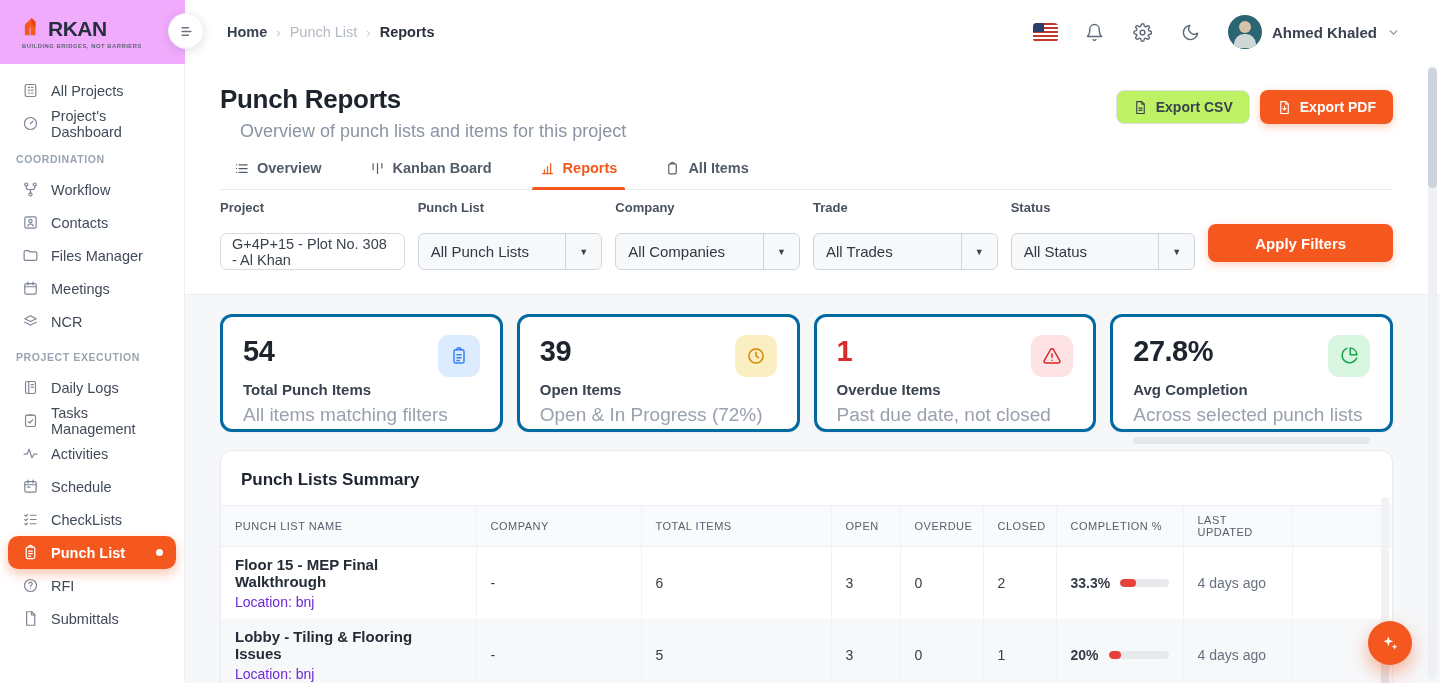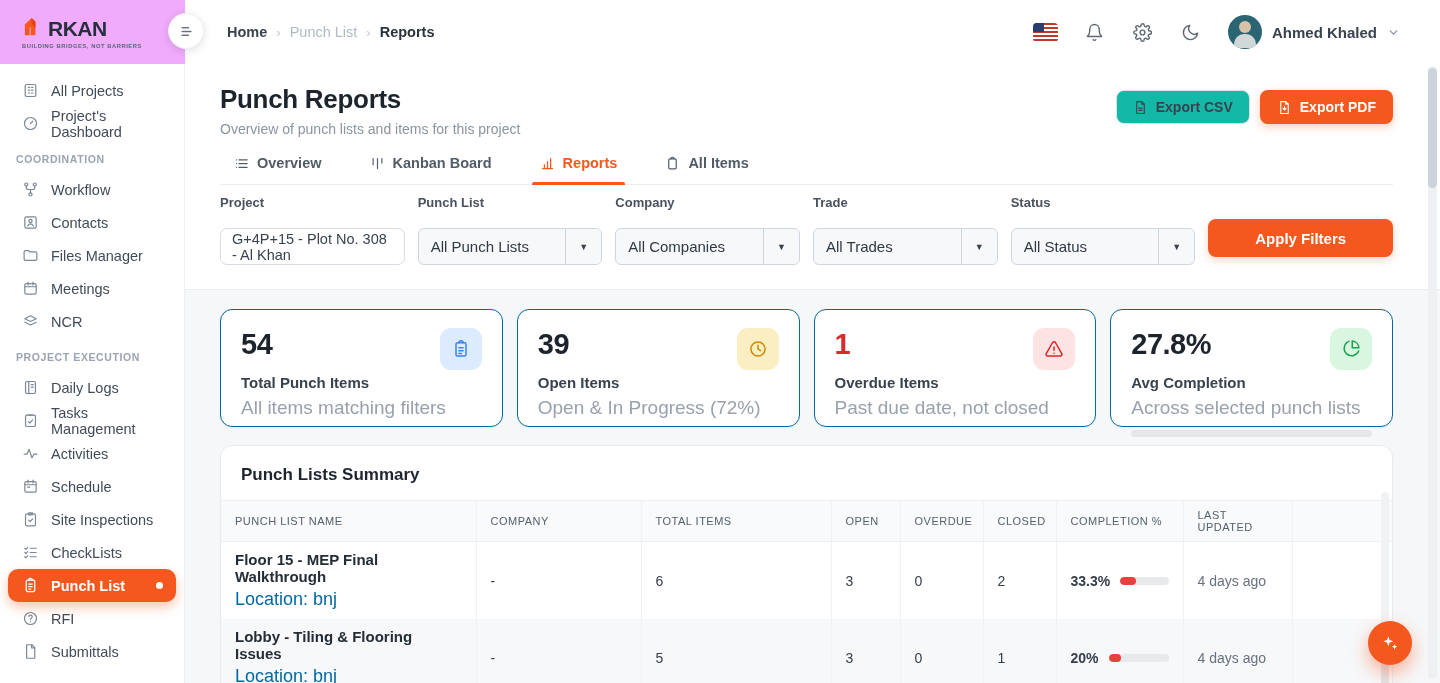--- a/index.html
+++ b/index.html
@@ -41,45 +41,45 @@
   .side-sec { height:33px; display:flex; align-items:flex-end; padding:0 0 8px 16px; font-size:10.5px; font-weight:700; letter-spacing:0.6px; color:#9aa4b2; }
   .side-item.active { background:#f4581e; color:#fff; border-radius:10px; margin:0 8px; padding-left:14px; font-weight:700; box-shadow:0 5px 12px rgba(244,88,30,.35); position:relative; }
   .side-item.active svg { stroke:#ffffff; }
   .active-dot { position:absolute; right:13px; width:7px; height:7px; border-radius:50%; background:#fff; }
 
   
   .main { flex:1; display:flex; flex-direction:column; overflow:hidden; background:#f6f7f9; position:relative; }
   .main-head { background:#fff; padding:20px 47px 0 35px; }
   .head-row { display:flex; align-items:flex-start; }
   .page-title { font-size:26px; font-weight:800; color:#1d242e; letter-spacing:-0.3px; }
-  .page-sub { font-size:14px; color:#8b94a3; margin-top:6px; }
+  .page-sub { font-size:18px; color:#8b94a3; margin-top:6px;margin-left:20px; }
   .head-actions { margin-left:auto; display:flex; gap:10px; margin-top:6px; }
   .btn { display:flex; align-items:center; gap:8px; height:34px; padding:0 16px; border-radius:8px; font-size:14px; font-weight:700; cursor:pointer; border:1px solid transparent; }
-  .btn-csv { background:#14b8a6; border-color:#dde1e7; color:#39424e; }
+  .btn-csv { background:#bef264; border-color:#dde1e7; color:#39424e; }
   .btn-pdf { background:#f4581e; color:#fff; box-shadow:0 3px 8px rgba(244,88,30,.3); }
   .tabs { display:flex; gap:44px; margin-top:18px; border-bottom:1px solid #e9ecf0; padding-left:12px; }
   .tab { display:flex; align-items:center; gap:8px; font-size:14.5px; font-weight:600; color:#525c68; padding:0 2px 13px 2px; cursor:pointer; position:relative; }
   .tab svg { stroke:#525c68; }
   .tab.active { color:#f4581e; }
   .tab.active svg { stroke:#f4581e; }
   .tab.active::after { content:""; position:absolute; left:-6px; right:-6px; bottom:-1px; height:3px; background:#f4581e; border-radius:2px 2px 0 0; }
 
   
   .filters { background:#fff; padding:10px 47px 24px 35px; border-bottom:1px solid #eceef2; display:grid; grid-template-columns:repeat(6,1fr); gap:13px; }
   .f-label { font-size:13px; font-weight:600; color:#49525e; margin-bottom:18px; }
   .f-input { height:37px; background:#fff; border:1px solid #d6dce2; border-radius:7px; display:flex; align-items:center; padding:0 11px; font-size:14.5px; color:#39424e; }
   .f-select { height:37px; background:#f7f8f9; border:1px solid #cfd5dc; border-radius:6px; display:flex; align-items:center; font-size:15px; color:#2f3845; cursor:pointer; overflow:hidden; }
   .f-select .val { flex:1; padding:0 12px; font-weight:500; }
   .f-select .arrow { width:36px; height:100%; border-left:1px solid #cfd5dc; display:flex; align-items:center; justify-content:center; font-size:9px; color:#3a424e; background:#f7f8f9; }
   .btn-apply { height:38px; margin-top:24px; background:#f4581e; border:none; border-radius:8px; color:#fff; font-size:15px; font-weight:700; cursor:pointer; box-shadow:0 3px 8px rgba(244,88,30,.25); font-family:"Liberation Sans",sans-serif; }
 
   
   .content { flex:1; padding:19px 47px 0 35px; overflow:hidden; }
   .stats { display:grid; grid-template-columns:repeat(4,1fr); gap:14px; }
-  .stat-card { background:#fff; border:1px solid #0369a1; border-radius:12px; padding:18px 20px 16px 20px; height:118px; box-shadow:0 1px 2px rgba(25,35,50,.04); position:relative; }
+  .stat-card { background:#fff; border:3px solid #0369a1; border-radius:12px; padding:18px 20px 16px 20px; height:118px; box-shadow:0 1px 2px rgba(25,35,50,.04); position:relative; }
   .stat-top { display:flex; align-items:flex-start; justify-content:space-between; }
   .stat-value { font-size:29px; font-weight:800; color:#1d242e; letter-spacing:-0.5px; }
   .stat-value.red { color:#d92b2b; }
   .stat-ico { width:42px; height:42px; border-radius:11px; display:flex; align-items:center; justify-content:center; }
   .ico-blue { background:#dcebfd; } .ico-blue svg { stroke:#3b82f6; }
   .ico-amber { background:#fbeec3; } .ico-amber svg { stroke:#d08700; }
   .ico-red { background:#fde3e3; } .ico-red svg { stroke:#dc2626; }
   .ico-green { background:#d8f6e0; } .ico-green svg { stroke:#16a34a; }
   .stat-label { font-size:15px; font-weight:700; color:#39424e; margin-top:4px; }
   .stat-sub { font-size:19px; color:#99a1ae; margin-top:6px; }
@@ -88,21 +88,21 @@
 
   
   .table-card { margin-top:18px; background:#fff; border:1px solid #e9ebef; border-radius:12px; box-shadow:0 1px 2px rgba(25,35,50,.04); overflow:hidden; position:relative; height:300px; }
   .table-title { font-size:17px; font-weight:800; color:#1e2530; padding:19px 20px 15px 20px; }
   table { width:100%; border-collapse:collapse; table-layout:fixed; }
   thead th { background:#f8fafc; border-top:1px solid #edeff3; border-bottom:1px solid #edeff3; font-size:11px; font-weight:400; letter-spacing:0.5px; color:#55606d; text-align:left; padding:8px 14px; height:28px; }
   th:not(:first-child), td:not(:first-child) { border-left:1px solid #f0f2f5; }
   tbody td { padding:9px 14px; height:56px; font-size:14px; color:#343d49; vertical-align:middle; }
   tbody tr:nth-child(even) { background:#f7f8fa; }
   .rname { font-size:15px; font-weight:700; color:#242c37; }
-  .rloc { font-size:18px; color:#0369a1; margin-top:4px; }
+  .rloc { font-size:14px; color:#6d28d9; margin-top:4px; }
   .c-comp-wrap { display:flex; align-items:center; gap:10px;font-weight:bold; }
   .pill { width:60px; height:8px; border-radius:5px; background:#e7e9ec; overflow:hidden; display:inline-block; }
   .pill-fill { display:block; height:100%; border-radius:5px; background:#e8413c; }
   .c-upd { color:#68717f; }
   
   .card-scroll { position:absolute; right:3px; top:46px; bottom:3px; width:8px; border-radius:4px; background:#f1f2f4; }
   .card-scroll-thumb { position:absolute; left:0; width:8px; height:110px; bottom:0; border-radius:4px; background:#e0e3e8; }
 
   
   .fab { position:absolute; left:1368px; top:621px; width:44px; height:44px; border-radius:50%; background:#f4581e; display:flex; align-items:center; justify-content:center; box-shadow:0 8px 18px rgba(244,88,30,.45); cursor:pointer; z-index:40; }
@@ -247,27 +247,20 @@
           <path d="M3 13h4l3-7 4 12 3-5h4"></path>
         </svg>
       <span>Activities</span>
     </div>
     <div class="side-item">
       <svg width="17" height="17" viewBox="0 0 24 24" fill="none" stroke-width="1.7" stroke-linecap="round">
           <rect x="4" y="5" width="16" height="15" rx="2"></rect>
           <path d="M4 9.5h16M8.5 3v4M15.5 3v4M8 13h3"></path>
         </svg>
       <span>Schedule</span>
-    </div>
-    <div class="side-item">
-      <svg width="17" height="17" viewBox="0 0 24 24" fill="none" stroke-width="1.7" stroke-linecap="round" stroke-linejoin="round">
-          <rect x="5" y="4" width="14" height="17" rx="2"></rect>
-          <path d="M9.5 2.5h5v3h-5zM9.5 13l2 2 3.5-4"></path>
-        </svg>
-      <span>Site Inspections</span>
     </div>
     <div class="side-item">
       <svg width="17" height="17" viewBox="0 0 24 24" fill="none" stroke-width="1.7" stroke-linecap="round" stroke-linejoin="round">
           <path d="M4 6l1.5 1.5L8 4.8M4 12l1.5 1.5L8 10.8M4 18l1.5 1.5L8 16.8M11.5 6h8.5M11.5 12h8.5M11.5 18h8.5"></path>
         </svg>
       <span>CheckLists</span>
     </div>
     <div class="side-item active">
       <svg width="17" height="17" viewBox="0 0 24 24" fill="none" stroke-width="1.8" stroke-linecap="round" stroke-linejoin="round">
           <rect x="6" y="4.5" width="12" height="16" rx="2"></rect>

